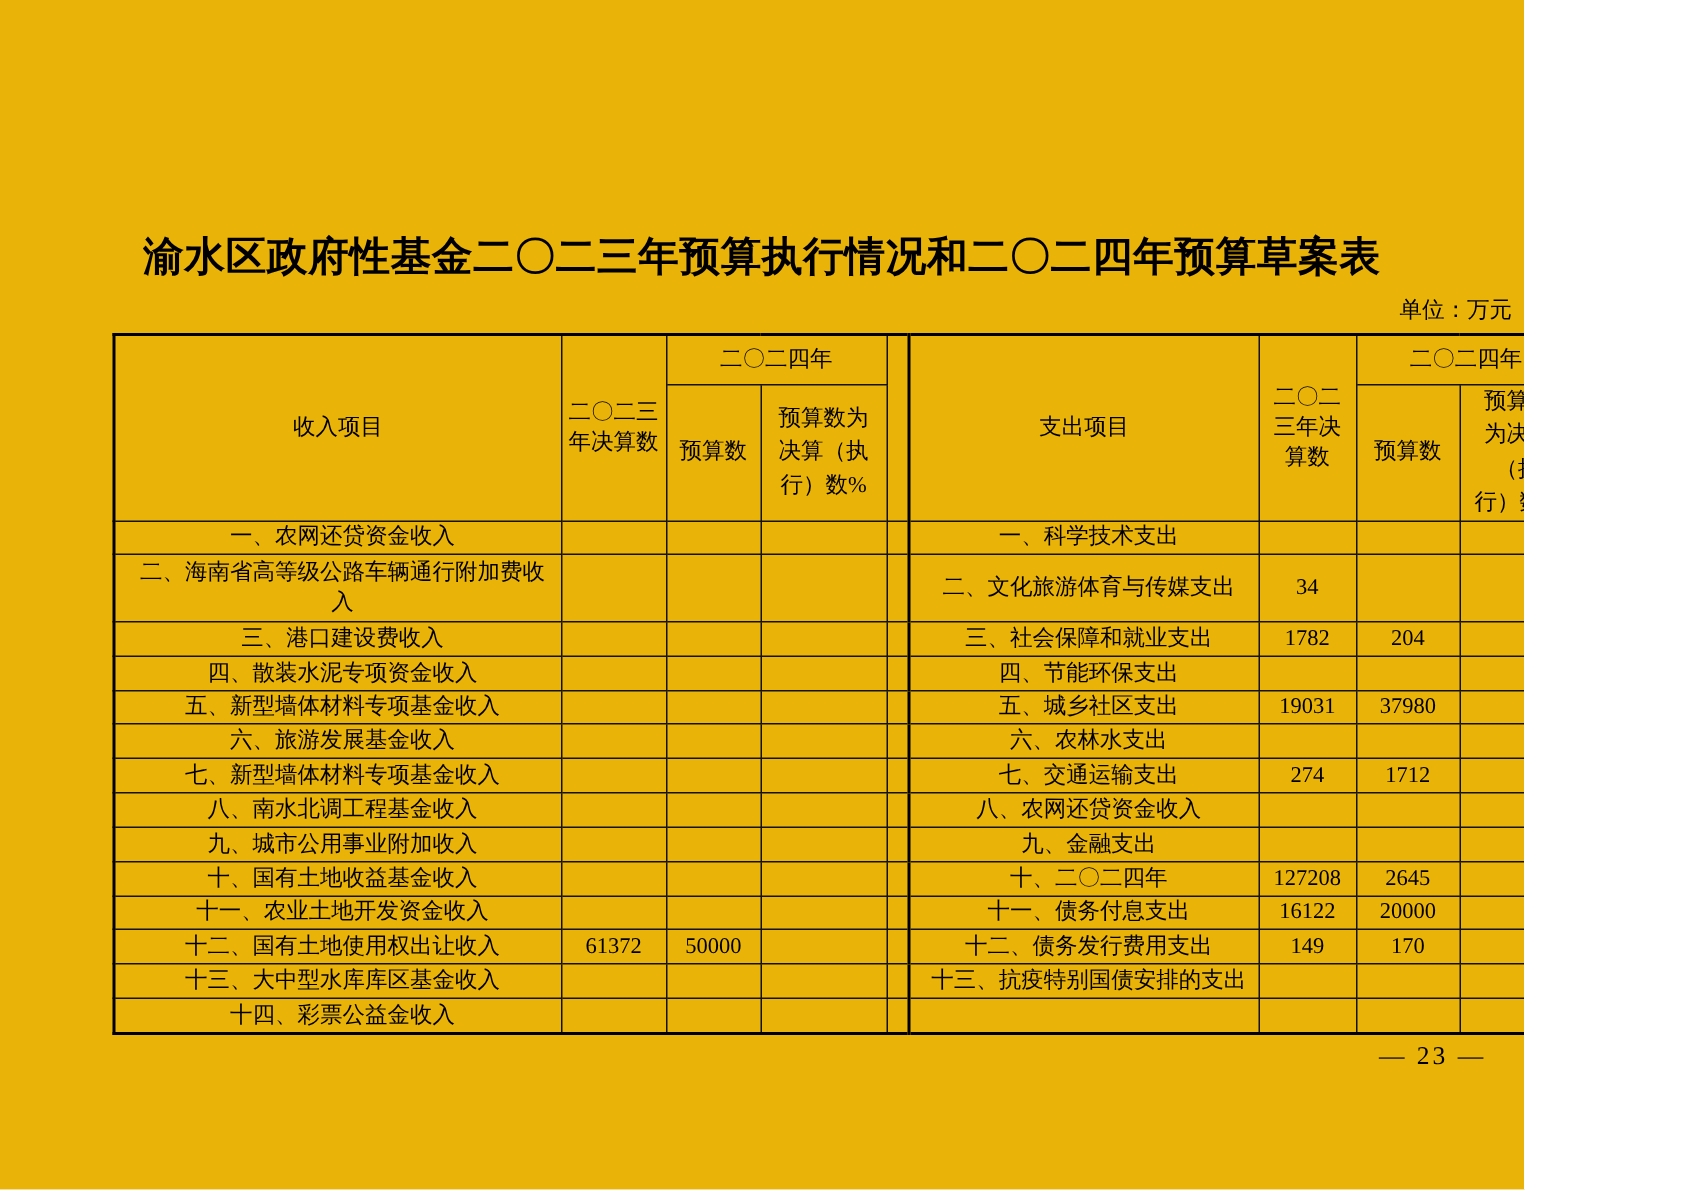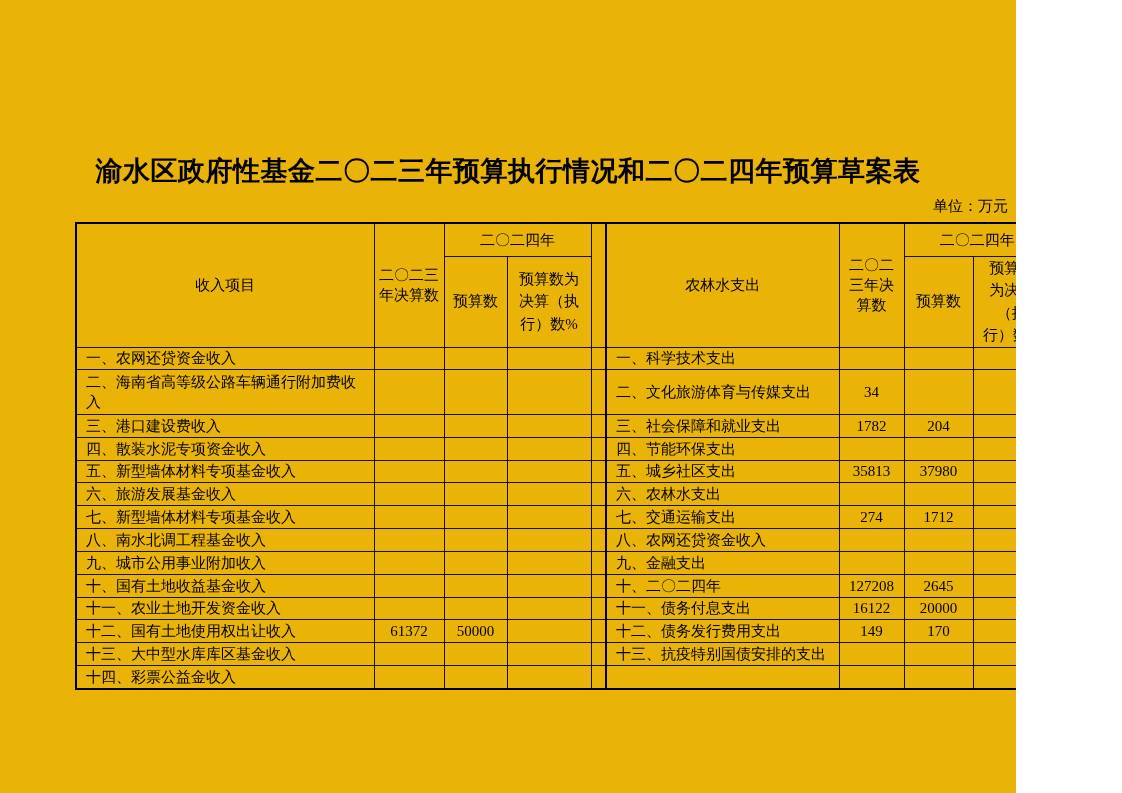--- a/index.html
+++ b/index.html
@@ -50,21 +50,21 @@
     font-size: 15px;
     line-height: 1.35;
     vertical-align: middle;
     text-align: center;
     padding: 0 3px;
     overflow: hidden;
   }
   .budget-table tr.hdr-top { height: 33px; }
   .budget-table tr.hdr-bottom { height: 63px; }
   .budget-table td.item {
-    text-align: left;
+    text-align: center;
     padding-left: 9px;
   }
   .budget-table .h-2023 { padding: 0 4px; }
   .budget-table .h-ratio { padding: 0 9px; line-height: 1.5; margin-left: 20px; }
   .budget-table .spacer {
     padding: 0;
     border-right: 2px solid #000;
   }
   .page-number {
     position: absolute;
@@ -96,21 +96,21 @@
         <col style="width:65px">
         <col style="width:69px">
         <col style="width:78px">
     </colgroup>
     <thead>
       <tr class="hdr-top">
         <th rowspan="2">收入项目</th>
         <th rowspan="2" class="h-2023">二〇二三年决算数</th>
         <th colspan="2">二〇二四年</th>
         <th rowspan="2" class="spacer"></th>
-        <th rowspan="2">农林水支出</th>
+        <th rowspan="2">支出项目</th>
         <th rowspan="2" class="h-2023">二〇二三年决算数</th>
         <th colspan="2">二〇二四年</th>
       </tr>
       <tr class="hdr-bottom">
         <th>预算数</th>
         <th class="h-ratio">预算数为决算（执行）数%</th>
         <th>预算数</th>
         <th class="h-ratio">预算数为决算（执行）数%</th>
       </tr>
     </thead>
@@ -159,21 +159,21 @@
           <td class="num"></td>
           <td class="num"></td>
         </tr>
         <tr>
           <td class="item">五、新型墙体材料专项基金收入</td>
           <td class="num"></td>
           <td class="num"></td>
           <td class="num"></td>
           <td class="spacer"></td>
           <td class="item">五、城乡社区支出</td>
-          <td class="num">35813</td>
+          <td class="num">19031</td>
           <td class="num">37980</td>
           <td class="num"></td>
         </tr>
         <tr>
           <td class="item">六、旅游发展基金收入</td>
           <td class="num"></td>
           <td class="num"></td>
           <td class="num"></td>
           <td class="spacer"></td>
           <td class="item">六、农林水支出</td>
@@ -265,14 +265,15 @@
           <td class="num"></td>
           <td class="spacer"></td>
           <td class="item"></td>
           <td class="num"></td>
           <td class="num"></td>
           <td class="num"></td>
         </tr>
       </tbody>
   </table>
 
+  <div class="page-number">— 23 —</div>
 
 </div>
 
 </body></html>

